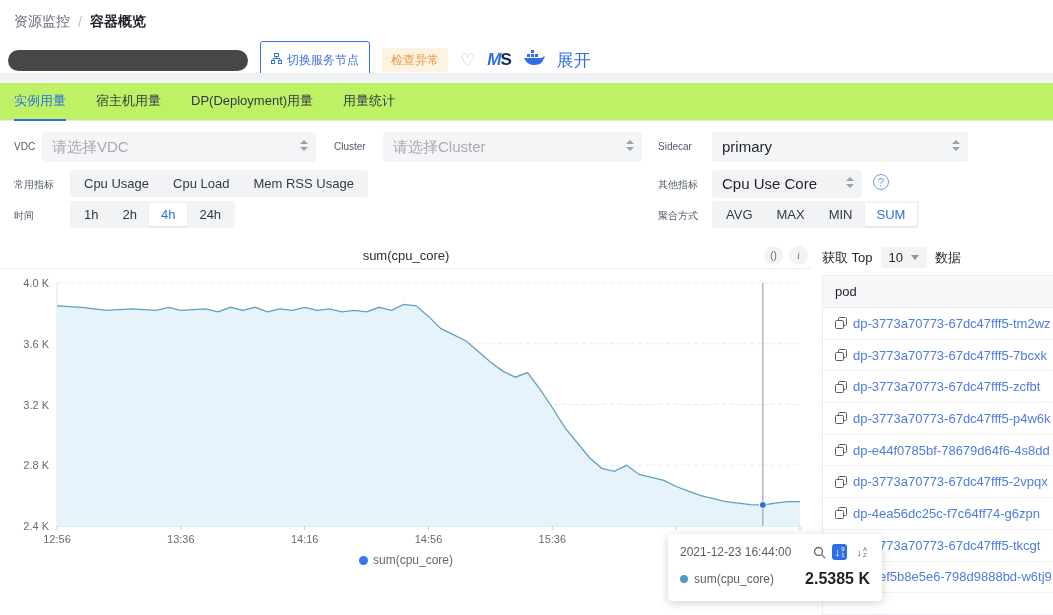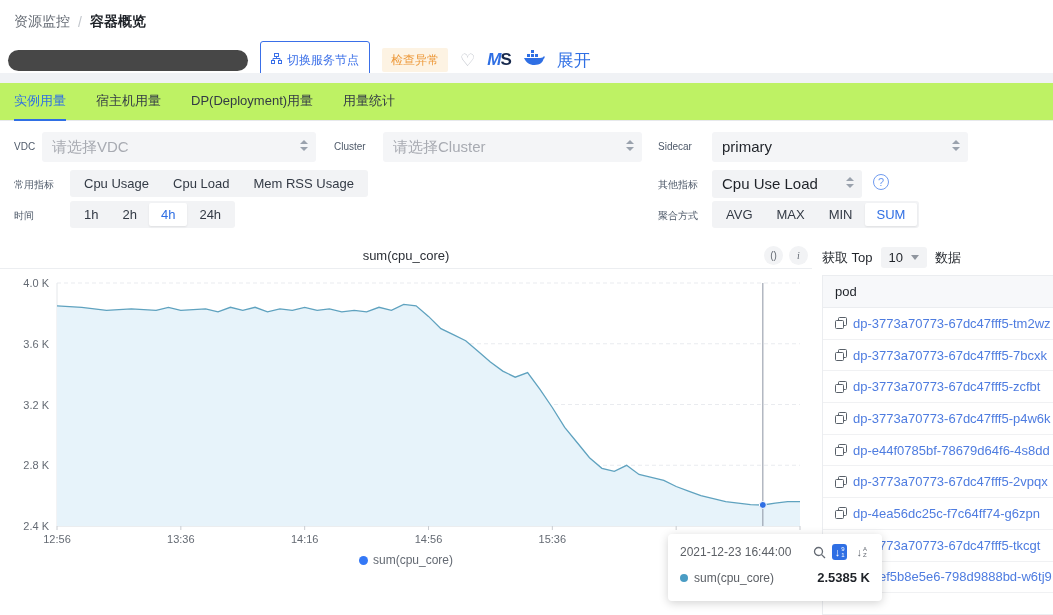--- a/index.html
+++ b/index.html
@@ -73,21 +73,21 @@
   .tooltip { position:absolute; top:534px; left:668px; width:214px; height:67px; background:#fff; border-radius:4px; box-shadow:0 2px 10px rgba(0,0,0,0.18); z-index:20; padding:10px 12px; }
   .tt-row1 { display:flex; align-items:center; font-size:12px; color:#5c6066; }
   .tt-icons { margin-left:auto; display:flex; align-items:center; gap:6px; }
   .tt-sort { display:flex; align-items:center; border-radius:3px; padding:2px 3px; cursor:pointer; color:#646a73; }
   .tt-sort .arrow { font-size:11px; line-height:1; }
   .tt-sort .stack { display:flex; flex-direction:column; font-size:6px; line-height:6px; margin-left:1px; }
   .tt-sort.active { background:#2f6fe4; color:#fff; }
   .tt-search { cursor:pointer; display:inline-flex; }
   .tt-row2 { display:flex; align-items:center; margin-top:10px; font-size:12px; color:#5c6066; }
   .tt-dot { width:8px; height:8px; border-radius:50%; margin-right:6px; }
-  .tt-val { margin-left:auto; color:#1f2329; font-weight:bold; font-size:13px; }
+  .tt-val { margin-left:auto; color:#1f2329; font-weight:bold; font-size:16px; }
 </style>
 </head>
 <body>
 
 <div class="page">
 
   <div class="breadcrumb">
     <span class="crumb-parent">资源监控</span>
     <span class="crumb-sep">/</span>
     <span class="crumb-current">容器概览</span>
@@ -158,21 +158,21 @@
   </div>
 
   <div class="f-label" style="top:170px; left:14px;">常用指标</div>
   <div class="btn-group" style="top:170px; left:70px;">
     <div class="gbtn">Cpu Usage</div>
     <div class="gbtn">Cpu Load</div>
     <div class="gbtn">Mem RSS Usage</div>
   </div>
   <div class="f-label" style="top:170px; left:658px;">其他指标</div>
   <div class="select" style="top:170px; left:712px; width:150px; height:28px; line-height:28px; background:#f2f3f5;">
-    <span>Cpu Use Load</span>
+    <span>Cpu Use Core</span>
     <span class="updown" style="top:7px;">
         <i class="up"></i>
         <i class="dn"></i>
       </span>
   </div>
   <div class="help-circle">?</div>
 
   <div class="f-label" style="top:201px; left:14px;">时间</div>
   <div class="btn-group" style="top:201px; left:70px;">
     <div class="gbtn">1h</div>

